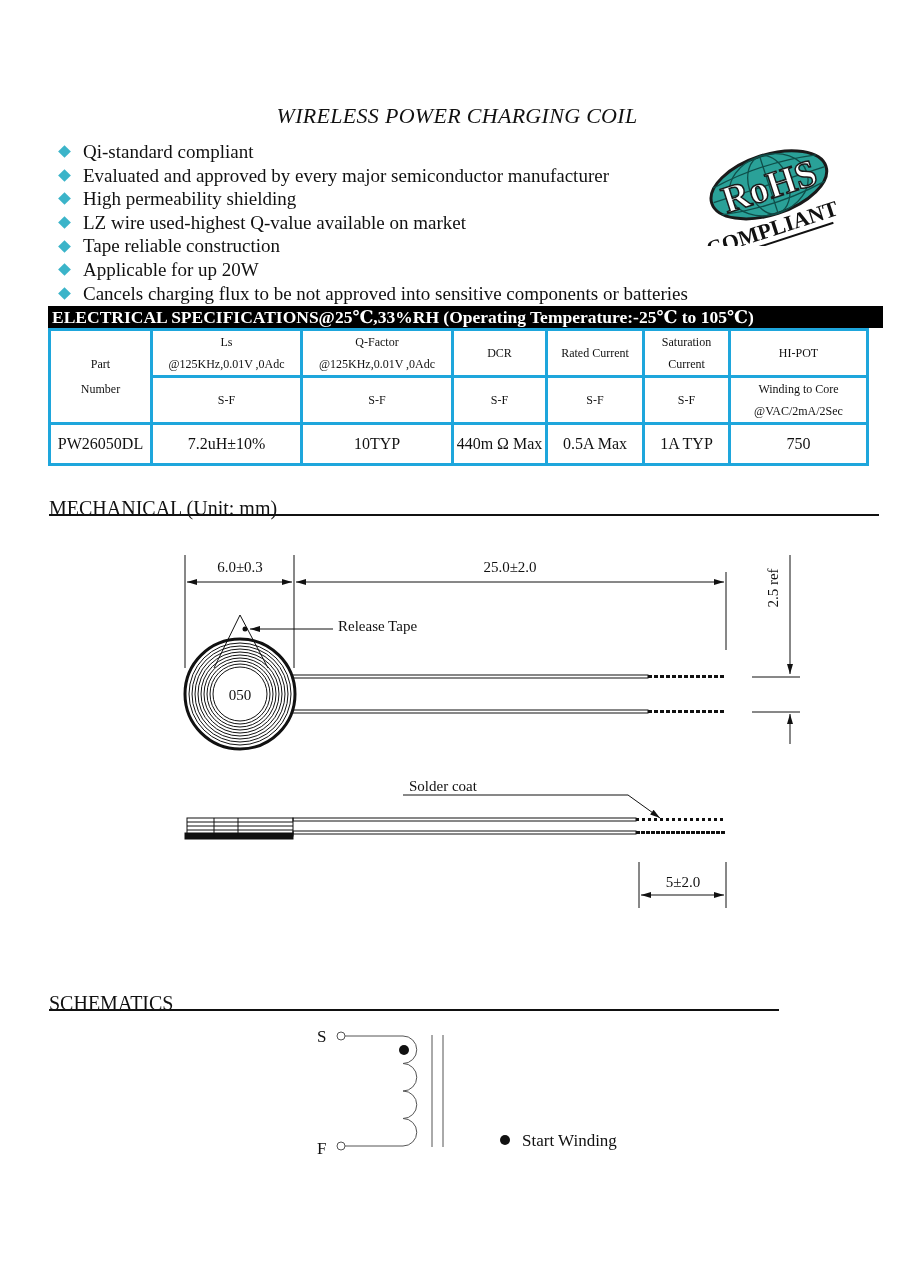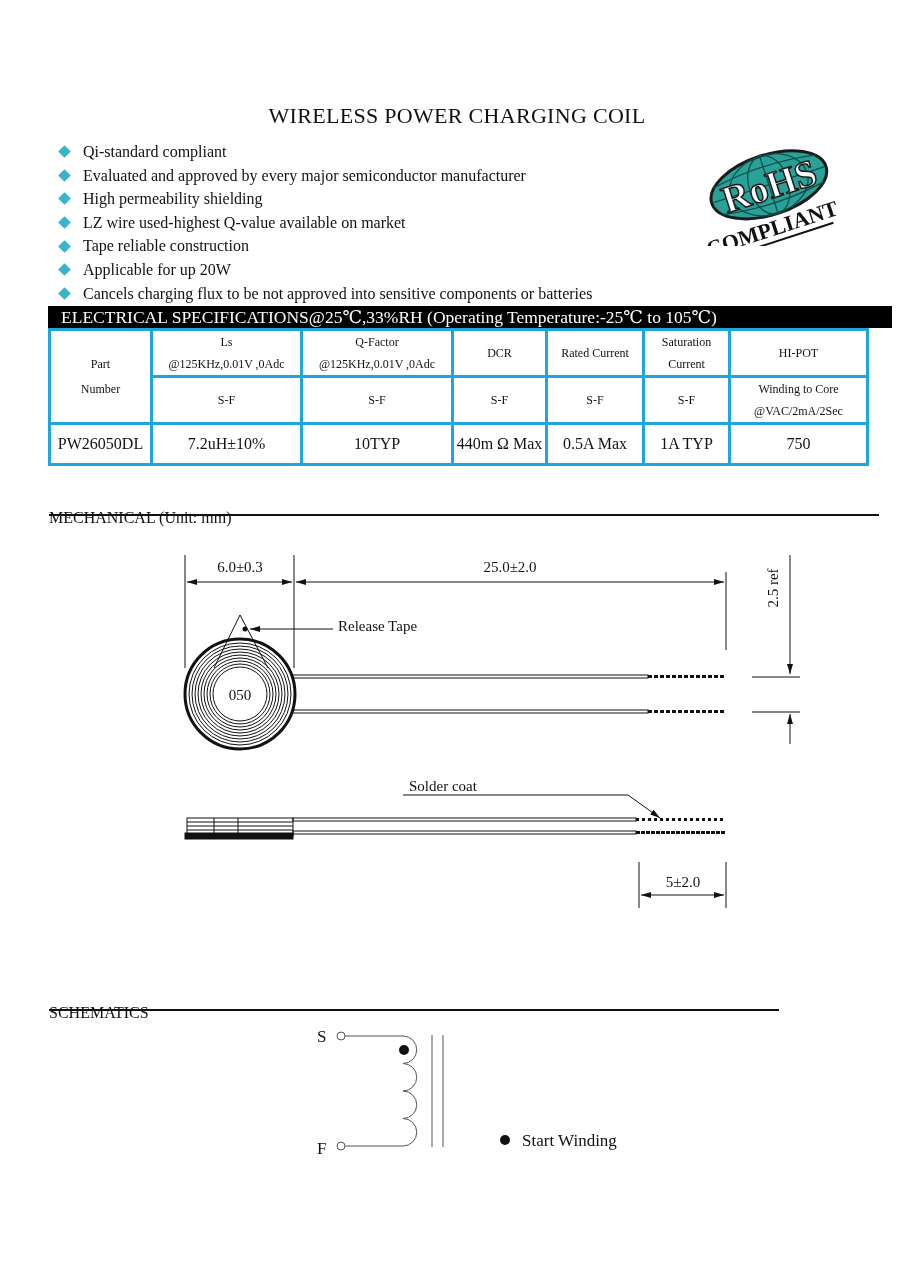--- a/index.html
+++ b/index.html
@@ -1,34 +1,34 @@
 <!DOCTYPE html>
 <html><head>
 <meta charset="utf-8">
 <style>
   html, body { margin:0; padding:0; background:#ffffff; }
   body { width:900px; height:1272px; position:relative; overflow:hidden;
          font-family:"Liberation Serif", "DejaVu Serif", serif; color:#111; }
   .abs { position:absolute; }
-  .title { left:0; width:900px; top:103px; text-align:center; font-size:22px; letter-spacing:0.3px; }
+  .title { left:0; width:900px; top:103px; text-align:center; font-size:22px; letter-spacing:0.3px;font-style:italic; }
   .title span { margin-left:14px; }
   ul.features { list-style:none; margin:0; padding:0; left:58px; top:140px; }
-  ul.features li { height:23.6px; line-height:23.6px; font-size:16px; display:flex; align-items:center; white-space:nowrap; }
+  ul.features li { height:23.6px; line-height:23.6px; font-size:19px; display:flex; align-items:center; white-space:nowrap; }
   .bullet { display:inline-block; width:9px; height:9px; background:#3bb4c9; transform:rotate(45deg); margin-right:14px; margin-left:2px; }
   .rohs { left:702px; top:138px; width:140px; height:108px; }
   .spec-bar { left:48px; top:306px; width:831px; height:22px; background:#000; color:#fff;
-              font-size:17.5px; line-height:22px; padding-left:13px; white-space:nowrap; overflow:hidden; }
+              font-size:17.5px; line-height:22px; padding-left:4px; white-space:nowrap; overflow:hidden;font-weight:bold; }
   table.spec { position:absolute; left:48px; top:328px; width:818px; border-collapse:collapse; table-layout:fixed;
                font-size:12px; text-align:center; }
   table.spec td { border:3px solid #1ea6dc; padding:0; line-height:22px; vertical-align:middle; }
   table.spec tr.h1 td { height:42px; }
   table.spec tr.h2 td { height:42px; }
   table.spec tr.d td { height:38px; font-size:16px; }
   table.spec td { border-top-width:3px; }
-  .sec-title { font-size:16px; white-space:nowrap;margin-top:12px; }
+  .sec-title { font-size:20px; white-space:nowrap; }
   .rule { height:2px; background:#111; }
   .mech-title { left:49px; top:497px; }
   .mech-rule { left:49px; top:514px; width:830px; }
   .sch-title { left:49px; top:992px; }
   .sch-rule { left:49px; top:1009px; width:730px; }
   svg text { font-family:"Liberation Serif", "DejaVu Serif", serif; }
 </style>
 </head>
 <body>
 

